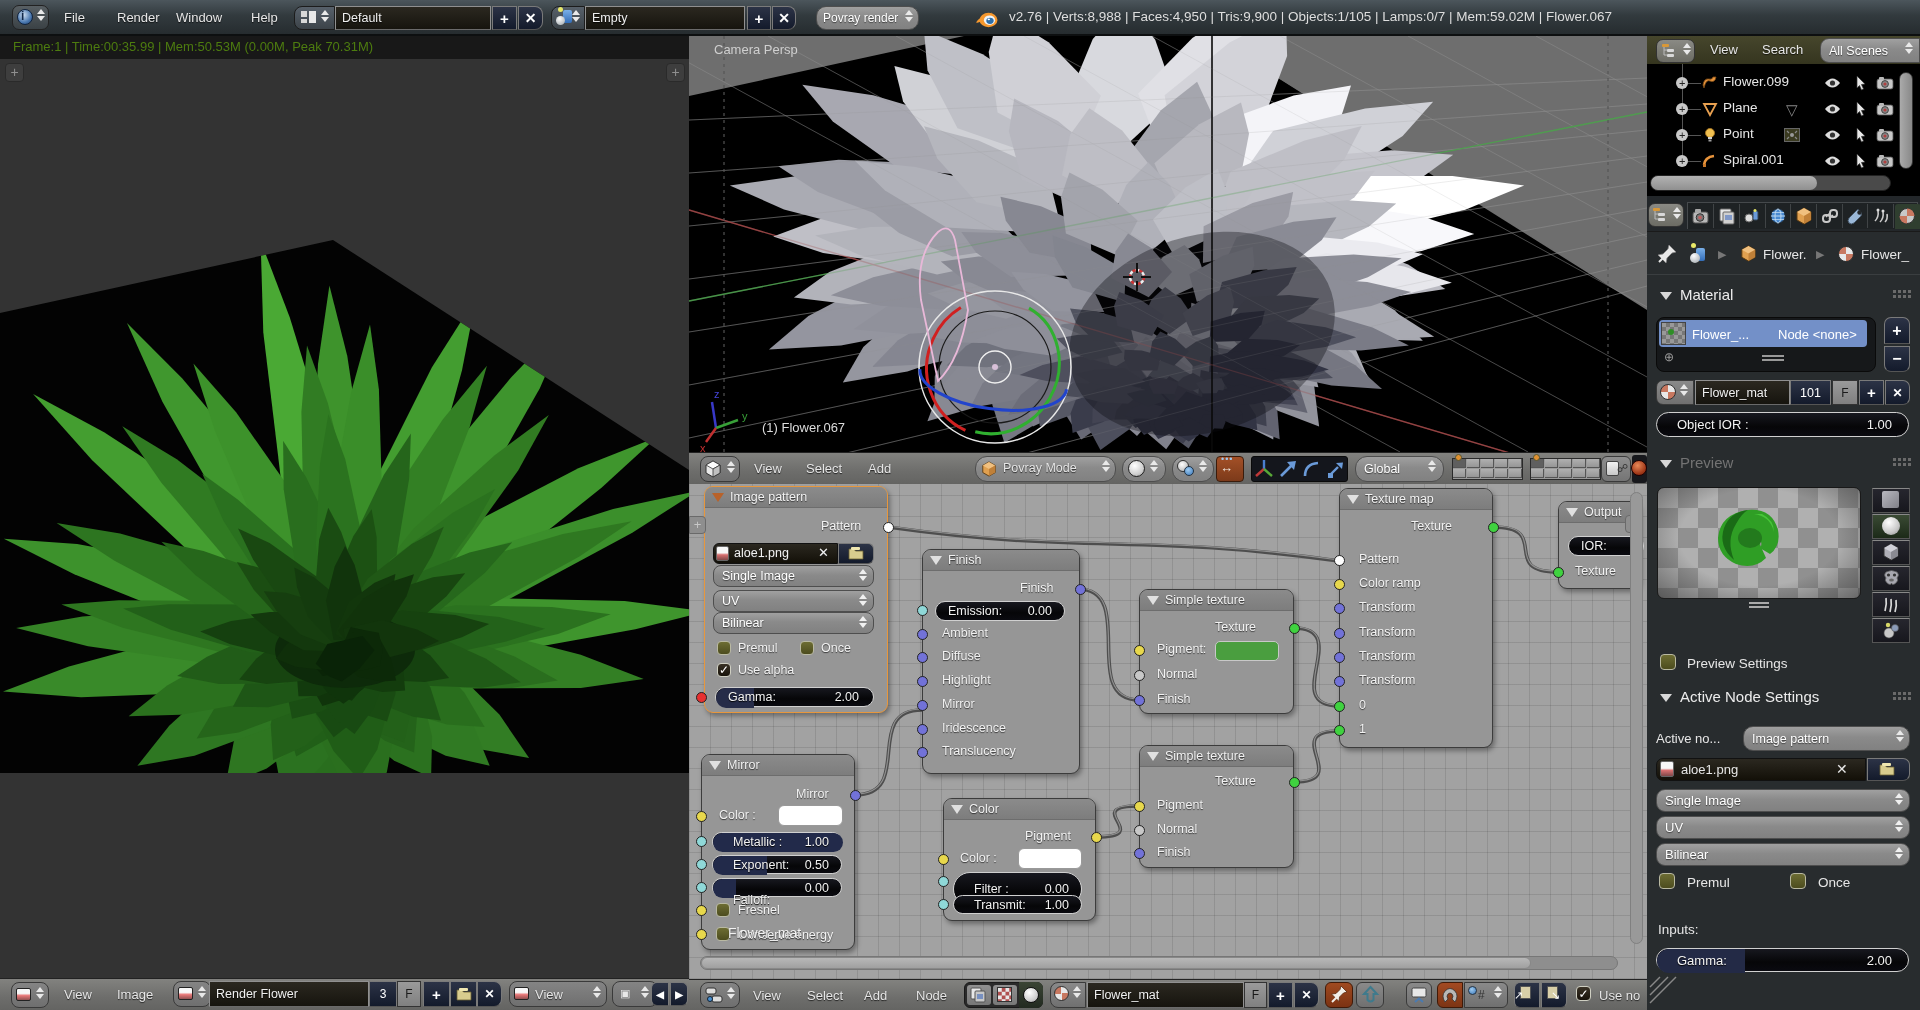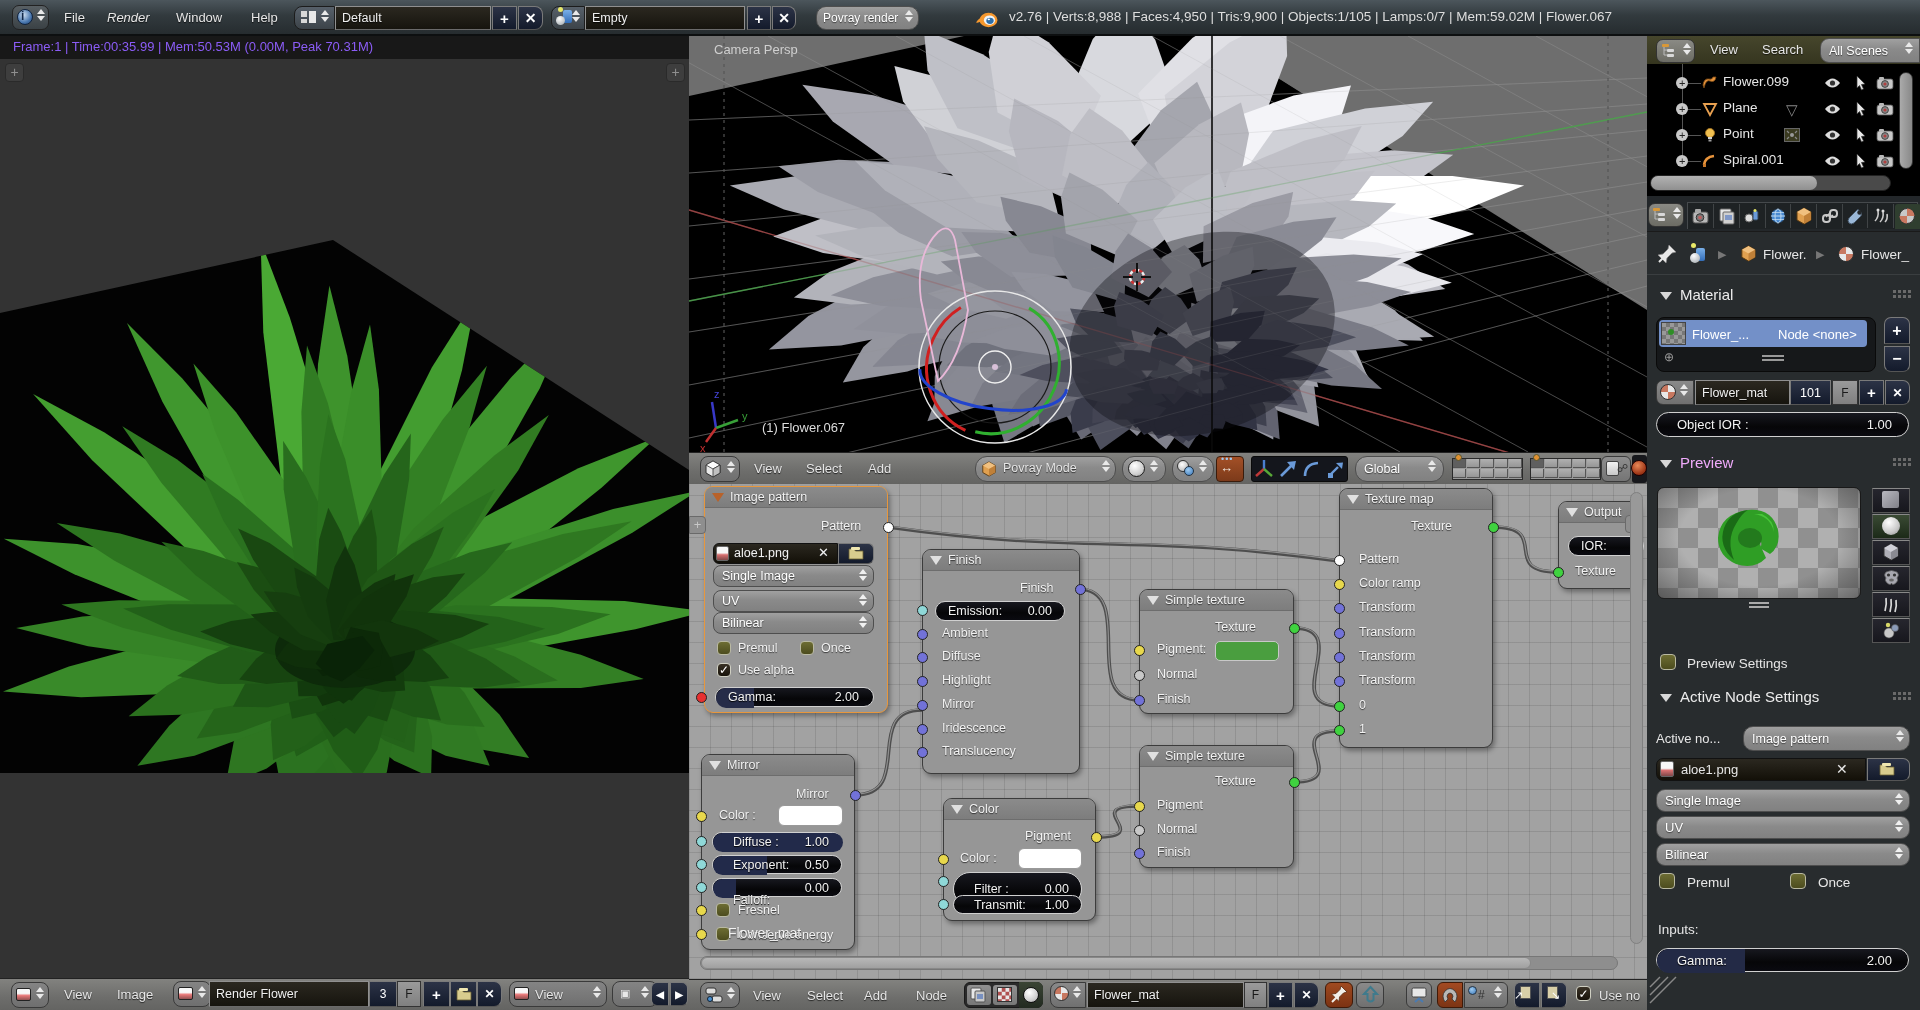--- a/index.html
+++ b/index.html
@@ -25,21 +25,21 @@
 .sock{position:absolute;width:11px;height:11px;border-radius:50%;border:1px solid #222;}
 .nodelbl{position:absolute;white-space:nowrap;color:#f2f2f2;font-size:12.5px;text-shadow:0 1px 1px rgba(40,40,40,.85);}
 </style></head><body>
 <div class="abs" style="left:0;top:0;width:1920px;height:36px;background:linear-gradient(#4c565c,#323a3e 45%,#262c2f);border-bottom:2px solid #0d0f10;"></div>
 <div class="abs" style="left:12px;top:5px;width:37px;height:25px;border-radius:7px;background:linear-gradient(#585f63,#3a4145);border:1px solid #222;"></div>
 <div class="abs" style="left:17px;top:9px;width:16px;height:16px;border-radius:50%;background:radial-gradient(circle at 40% 35%,#cfe0f2,#4a78b0 60%,#1d3d66);border:1px solid #10233f;"></div>
 <div class="txt" style="left:21px;top:9px;font-size:12px;font-weight:bold;color:#12294a;">i</div>
 <div class="abs" style="left:37px;top:9px;width:0;height:0;border-left:4px solid transparent;border-right:4px solid transparent;border-bottom:5px solid #e9e9e9;"></div>
 <div class="abs" style="left:37px;top:16px;width:0;height:0;border-left:4px solid transparent;border-right:4px solid transparent;border-top:5px solid #e9e9e9;"></div>
 <div class="txt tsh" style="left:64px;top:10px;">File</div>
-<div class="txt tsh" style="left:107px;top:10px;font-style:italic;">Render</div>
+<div class="txt tsh" style="left:117px;top:10px;">Render</div>
 <div class="txt tsh" style="left:176px;top:10px;">Window</div>
 <div class="txt tsh" style="left:251px;top:10px;">Help</div>
 <div class="abs" style="left:294px;top:6px;width:41px;height:24px;border-radius:8px 0 0 8px;background:linear-gradient(#57606a,#3c4349);border:1px solid #1c1c1c;"></div>
 <div class="abs" style="left:301px;top:11px;width:6px;height:6px;background:#d8d8d8;"></div>
 <div class="abs" style="left:301px;top:19px;width:6px;height:4px;background:#d8d8d8;"></div>
 <div class="abs" style="left:309px;top:11px;width:7px;height:12px;background:#e8e8e8;"></div>
 <div class="abs" style="left:321px;top:10px;width:0;height:0;border-left:4px solid transparent;border-right:4px solid transparent;border-bottom:5px solid #e9e9e9;"></div>
 <div class="abs" style="left:321px;top:17px;width:0;height:0;border-left:4px solid transparent;border-right:4px solid transparent;border-top:5px solid #e9e9e9;"></div>
 <div class="darkfield" style="left:335px;top:6px;width:156px;height:24px;">Default</div>
 <div class="navybtn" style="left:492px;top:6px;width:25px;height:24px;font-size:15px;">+</div>
@@ -59,21 +59,21 @@
 <svg class="abs" style="left:975px;top:7px;" width="24" height="24" viewBox="0 0 24 24">
 <ellipse cx="13.5" cy="13" rx="9" ry="7.2" fill="#f6982e"></ellipse>
 <path d="M1,15.5 Q5,9.5 11,8 L17,5.5 Q13,9 10.5,11 Q5,16.5 1,15.5 Z" fill="#f6982e"></path>
 <ellipse cx="14.5" cy="13.2" rx="5.6" ry="4.8" fill="#eef3f8"></ellipse>
 <ellipse cx="15" cy="13.8" rx="3.7" ry="3.1" fill="#2e6ea8"></ellipse>
 <ellipse cx="13.8" cy="12.4" rx="1.2" ry="0.8" fill="#fff"></ellipse>
 </svg>
 <div class="txt" style="left:1009px;top:9px;font-size:13.5px;color:#dedede;">v2.76 | Verts:8,988 | Faces:4,950 | Tris:9,900 | Objects:1/105 | Lamps:0/7 | Mem:59.02M | Flower.067</div>
 <div class="abs" style="left:0;top:36px;width:689px;height:974px;background:#333333;"></div>
 <div class="abs" style="left:0;top:36px;width:689px;height:23px;background:#181818;"></div>
-<div class="txt" style="left:13px;top:39px;font-size:13px;color:#8b5cf6;">Frame:1 | Time:00:35.99 | Mem:50.53M (0.00M, Peak 70.31M)</div>
+<div class="txt" style="left:13px;top:39px;font-size:13px;color:#4d7c0f;">Frame:1 | Time:00:35.99 | Mem:50.53M (0.00M, Peak 70.31M)</div>
 <div class="abs" style="left:5px;top:63px;width:19px;height:19px;background:#3e3e3e;border:1px solid #2a2a2a;border-radius:4px;color:#909090;font-size:14px;text-align:center;line-height:17px;">+</div>
 <div class="abs" style="left:666px;top:63px;width:19px;height:19px;background:#3e3e3e;border:1px solid #2a2a2a;border-radius:4px;color:#909090;font-size:14px;text-align:center;line-height:17px;">+</div>
 <svg class="abs" style="left:0;top:36px;" width="689" height="974" viewBox="0 0 689 974">
 <polygon points="0,277 333,204 689,434 689,737 0,737" fill="#030303"></polygon>
 <g transform="translate(0,-36)">
       <clipPath id="pclip">
         <polygon points="0,313 333,240 689,470 689,773 0,773"></polygon>
       </clipPath>
 <g clip-path="url(#pclip)">
 <path d="M371.5,643.8 L374.6,714.8 L340.1,770.2 L306.1,802.2 L293.3,766.8 L286.3,702.0 L318.5,636.2 Z" fill="rgb(41,110,30)"></path>
@@ -564,21 +564,21 @@
 <div class="abs" style="left:702px;top:755px;width:152px;height:21px;border-radius:8px 8px 0 0;background:linear-gradient(#8b8b8b,#7d7d7d);border-bottom:1px solid #6d6d6d;"></div>
 <div class="abs" style="left:709px;top:761px;width:0;height:0;border-left:6px solid transparent;border-right:6px solid transparent;border-top:9px solid #e0e0e0;"></div>
 <div class="nodelbl" style="left:727px;top:758px;">Mirror</div>
 <div class="nodelbl" style="left:796px;top:787px;">Mirror</div>
 <div class="sock" style="left:849.5px;top:789.5px;background:#7272d8;"></div>
 <div class="sock" style="left:695.5px;top:810.5px;background:#e8d84c;"></div>
 <div class="nodelbl" style="left:719px;top:808px;">Color :</div>
 <div class="abs" style="left:778px;top:805px;width:65px;height:21px;border-radius:6px;background:#fff;border:1px solid #999;"></div>
 <div class="slider" style="left:712px;top:832px;width:130px;height:19px;">
     <span style="position:absolute;left:0;top:0;width:130px;height:19px;background:#222a4a;border-radius:99px;"></span>
-    <span style="position:relative;margin-left:8px;">Diffuse :</span>
+    <span style="position:relative;margin-left:8px;">Metallic :</span>
     <span style="position:absolute;right:12px;">1.00</span>
   </div>
 <div class="sock" style="left:695.5px;top:835.5px;background:#8fd8d8;"></div>
 <div class="slider" style="left:712px;top:855px;width:130px;height:19px;">
     <span style="position:absolute;left:0;top:0;width:54px;height:19px;background:#222a4a;border-radius:99px 0 0 99px;"></span>
     <span style="position:relative;margin-left:8px;">Exponent:</span>
     <span style="position:absolute;right:12px;">0.50</span>
   </div>
 <div class="sock" style="left:695.5px;top:858.5px;background:#8fd8d8;"></div>
 <div class="slider" style="left:712px;top:878px;width:130px;height:19px;">
@@ -959,21 +959,21 @@
 <div class="darkfield" style="left:1695px;top:380px;width:95px;height:25px;">Flower_mat</div>
 <div class="navybtn" style="left:1790px;top:380px;width:41px;height:25px;font-size:12.5px;font-weight:normal;">101</div>
 <div class="abs" style="left:1832px;top:380px;width:26px;height:25px;background:linear-gradient(#9a9a9a,#808080);border:1px solid #333;color:#1a1a1a;font-size:12px;display:flex;align-items:center;justify-content:center;">F</div>
 <div class="navybtn" style="left:1859px;top:380px;width:25px;height:25px;font-size:15px;">+</div>
 <div class="navybtn" style="left:1885px;top:380px;width:25px;height:25px;border-radius:0 7px 7px 0;font-size:12px;">✕</div>
 <div class="slider" style="left:1656px;top:412px;width:253px;height:25px;font-size:13px;">
     <span style="margin-left:8px;">Object IOR :</span>
     <span style="position:absolute;right:16px;">1.00</span>
   </div>
 <div class="abs" style="left:1660px;top:460px;width:0;height:0;border-left:6px solid transparent;border-right:6px solid transparent;border-top:8px solid #d8d8d8;"></div>
-<div class="txt" style="left:1680px;top:454px;font-size:15px;color:#f0abfc;">Preview</div>
+<div class="txt" style="left:1680px;top:454px;font-size:15px;color:#737373;">Preview</div>
 <div class="abs" style="left:1893px;top:458px;width:3px;height:3px;background:#6a6a6a;"></div>
 <div class="abs" style="left:1898px;top:458px;width:3px;height:3px;background:#6a6a6a;"></div>
 <div class="abs" style="left:1903px;top:458px;width:3px;height:3px;background:#6a6a6a;"></div>
 <div class="abs" style="left:1908px;top:458px;width:3px;height:3px;background:#6a6a6a;"></div>
 <div class="abs" style="left:1893px;top:463px;width:3px;height:3px;background:#6a6a6a;"></div>
 <div class="abs" style="left:1898px;top:463px;width:3px;height:3px;background:#6a6a6a;"></div>
 <div class="abs" style="left:1903px;top:463px;width:3px;height:3px;background:#6a6a6a;"></div>
 <div class="abs" style="left:1908px;top:463px;width:3px;height:3px;background:#6a6a6a;"></div>
 <div class="abs" style="left:1657px;top:487px;width:204px;height:112px;border-radius:7px;background:repeating-conic-gradient(#909090 0 25%,#b0b0b0 0 50%) 0 0/40px 40px;border:1px solid #111;overflow:hidden;"></div>
 <div class="abs" style="left:1657px;top:487px;width:204px;height:112px;border-radius:7px;background:radial-gradient(ellipse at 50% 45%,transparent 55%,rgba(40,40,40,0.55));"></div>

